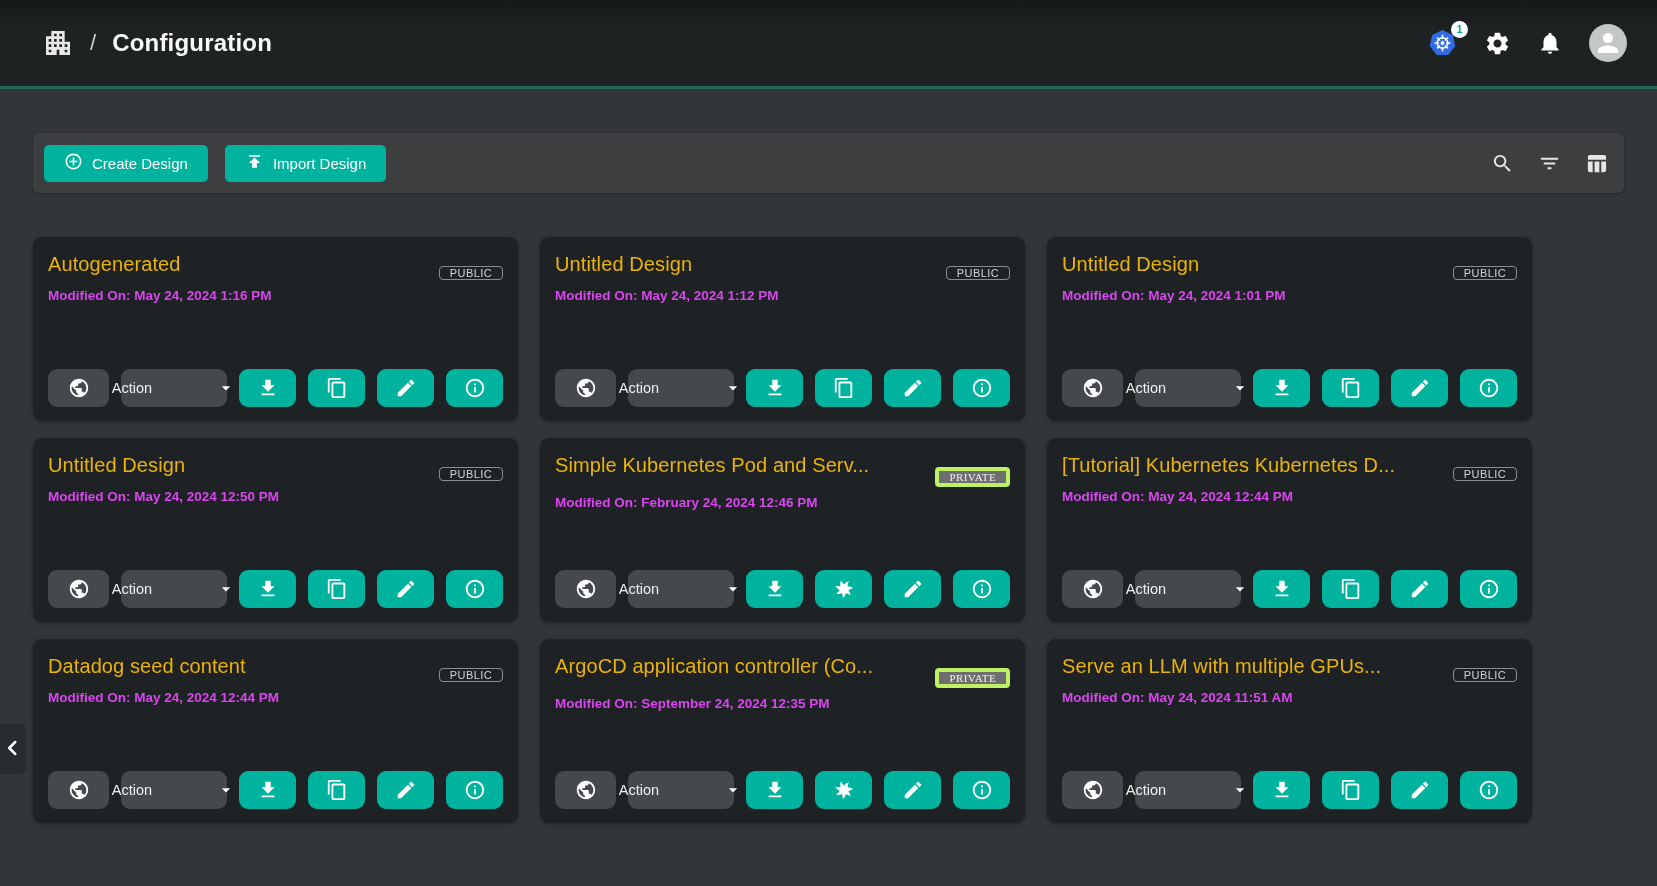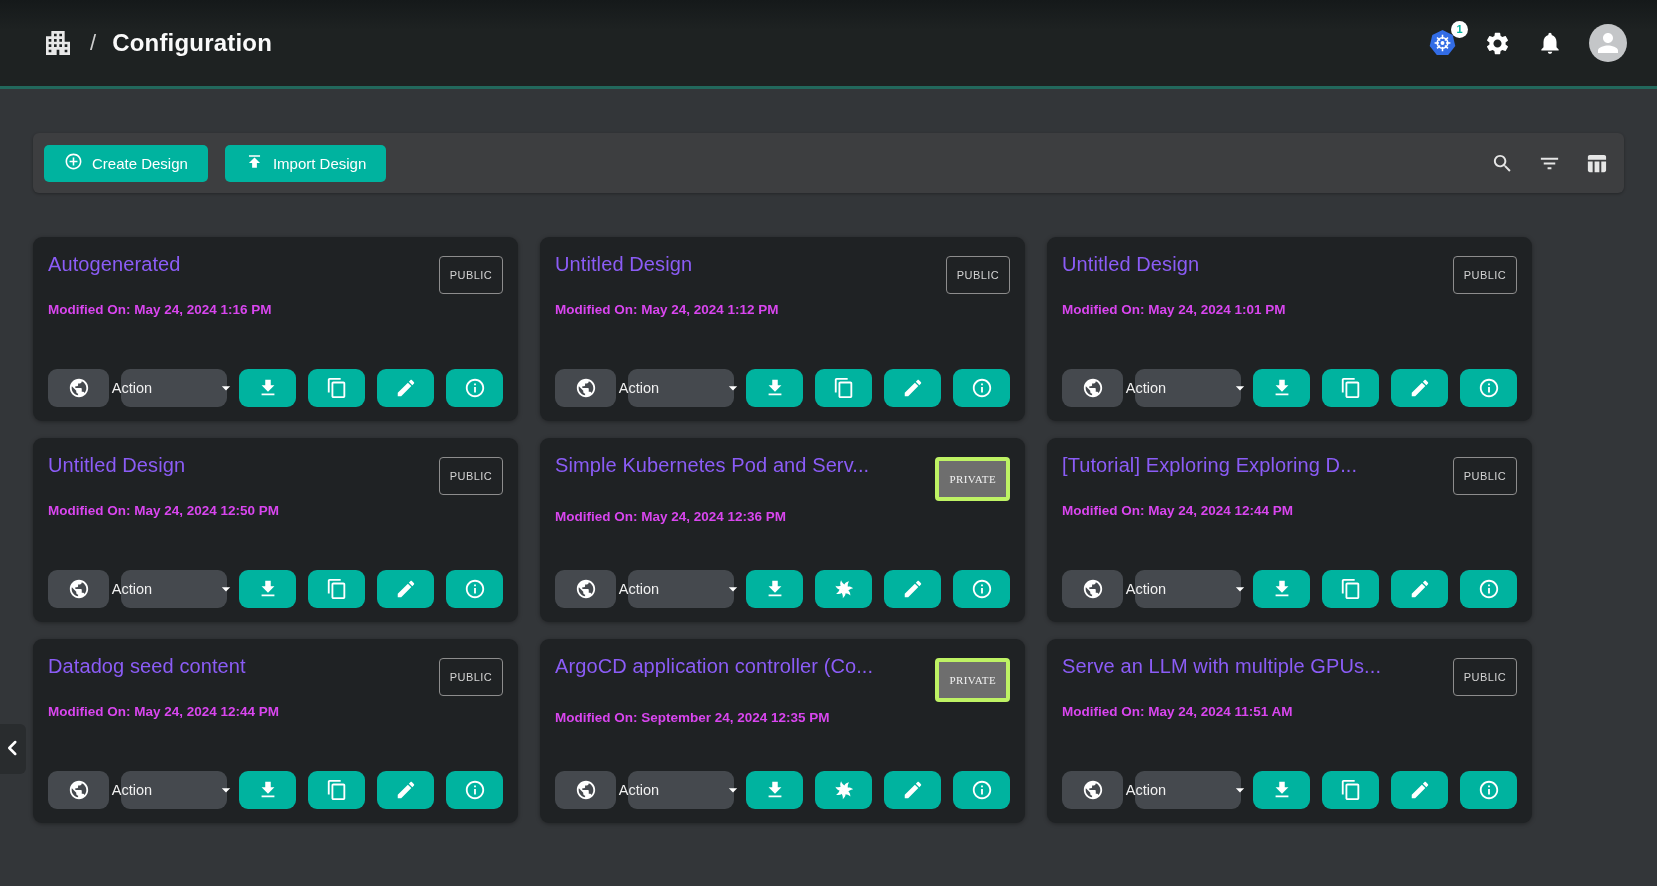--- a/index.html
+++ b/index.html
@@ -66,26 +66,26 @@
     column-gap:22px; row-gap:17px;
   }
   .card {
     background:#1f2224; border-radius:9px; height:184px;
     padding:16px 15px 14px 15px;
     display:flex; flex-direction:column;
     box-shadow:0 1px 4px rgba(0,0,0,.35);
   }
   .card-head { display:flex; justify-content:space-between; align-items:flex-start; }
   .card-title {
-    font-size:20px; font-weight:500; color:#8b5cf6; letter-spacing:.1px;
+    font-size:20px; font-weight:500; color:#eab308; letter-spacing:.1px;
     white-space:nowrap; overflow:hidden; max-width:360px;
   }
   .badge {
     font-size:11px; letter-spacing:.4px; border-radius:4px;
-    padding:12px 10px; margin-top:3px; white-space:nowrap;
+    padding:0 10px; margin-top:13px; white-space:nowrap;
   }
   .badge-public { border:1px solid #8d8d8d; color:#d4d4d4; background:transparent; }
   .badge-private { border:4px solid #bef264; color:#f2f2f2; background:#6e6e6e;font-family:Liberation Serif, serif; }
   .card-modified {
     margin-top:8px; font-size:13.5px; font-weight:700; color:#d946ef;
   }
   .card-actions { margin-top:auto; display:flex; align-items:center; gap:12px; }
   .abtn {
     height:38px; border:none; border-radius:9px; cursor:pointer;
     display:flex; align-items:center; justify-content:center;
@@ -427,21 +427,21 @@
         </span>
       </button>
     </div>
   </article>
 
   <article class="card">
     <div class="card-head">
       <h2 class="card-title">Simple Kubernetes Pod and Serv...</h2>
       <span class="badge badge-private">PRIVATE</span>
     </div>
-    <p class="card-modified">Modified On: May 24, 2024 12:36 PM</p>
+    <p class="card-modified">Modified On: February 24, 2024 12:46 PM</p>
     <div class="card-actions">
       <button class="abtn abtn-dark globe-btn">
         <span>
           <svg viewBox="0 0 24 24">
               <path fill="#ffffff" d="M12 2C6.48 2 2 6.48 2 12s4.48 10 10 10 10-4.48 10-10S17.52 2 12 2zM11 19.93c-3.95-.49-7-3.85-7-7.93 0-.62.08-1.21.21-1.79L9 15v1c0 1.1.9 2 2 2v1.93zm6.9-2.54c-.26-.81-1-1.39-1.9-1.39h-1v-3c0-.55-.45-1-1-1H8v-2h2c.55 0 1-.45 1-1V7h2c1.1 0 2-.9 2-2v-.41c2.93 1.19 5 4.06 5 7.41 0 2.08-.8 3.97-2.1 5.39z"></path>
             </svg>
         </span>
       </button>
       <div class="abtn abtn-dark split-btn">
         <span class="split-label">Action</span>
@@ -488,21 +488,21 @@
           <svg viewBox="0 0 24 24">
               <path fill="#ffffff" d="M11 7h2v2h-2zm0 4h2v6h-2zm1-9C6.48 2 2 6.48 2 12s4.48 10 10 10 10-4.48 10-10S17.52 2 12 2zm0 18c-4.41 0-8-3.59-8-8s3.59-8 8-8 8 3.59 8 8-3.59 8-8 8z"></path>
             </svg>
         </span>
       </button>
     </div>
   </article>
 
   <article class="card">
     <div class="card-head">
-      <h2 class="card-title">[Tutorial] Exploring Exploring D...</h2>
+      <h2 class="card-title">[Tutorial] Kubernetes Kubernetes D...</h2>
       <span class="badge badge-public">PUBLIC</span>
     </div>
     <p class="card-modified">Modified On: May 24, 2024 12:44 PM</p>
     <div class="card-actions">
       <button class="abtn abtn-dark globe-btn">
         <span>
           <svg viewBox="0 0 24 24">
               <path fill="#ffffff" d="M12 2C6.48 2 2 6.48 2 12s4.48 10 10 10 10-4.48 10-10S17.52 2 12 2zM11 19.93c-3.95-.49-7-3.85-7-7.93 0-.62.08-1.21.21-1.79L9 15v1c0 1.1.9 2 2 2v1.93zm6.9-2.54c-.26-.81-1-1.39-1.9-1.39h-1v-3c0-.55-.45-1-1-1H8v-2h2c.55 0 1-.45 1-1V7h2c1.1 0 2-.9 2-2v-.41c2.93 1.19 5 4.06 5 7.41 0 2.08-.8 3.97-2.1 5.39z"></path>
             </svg>
         </span>

